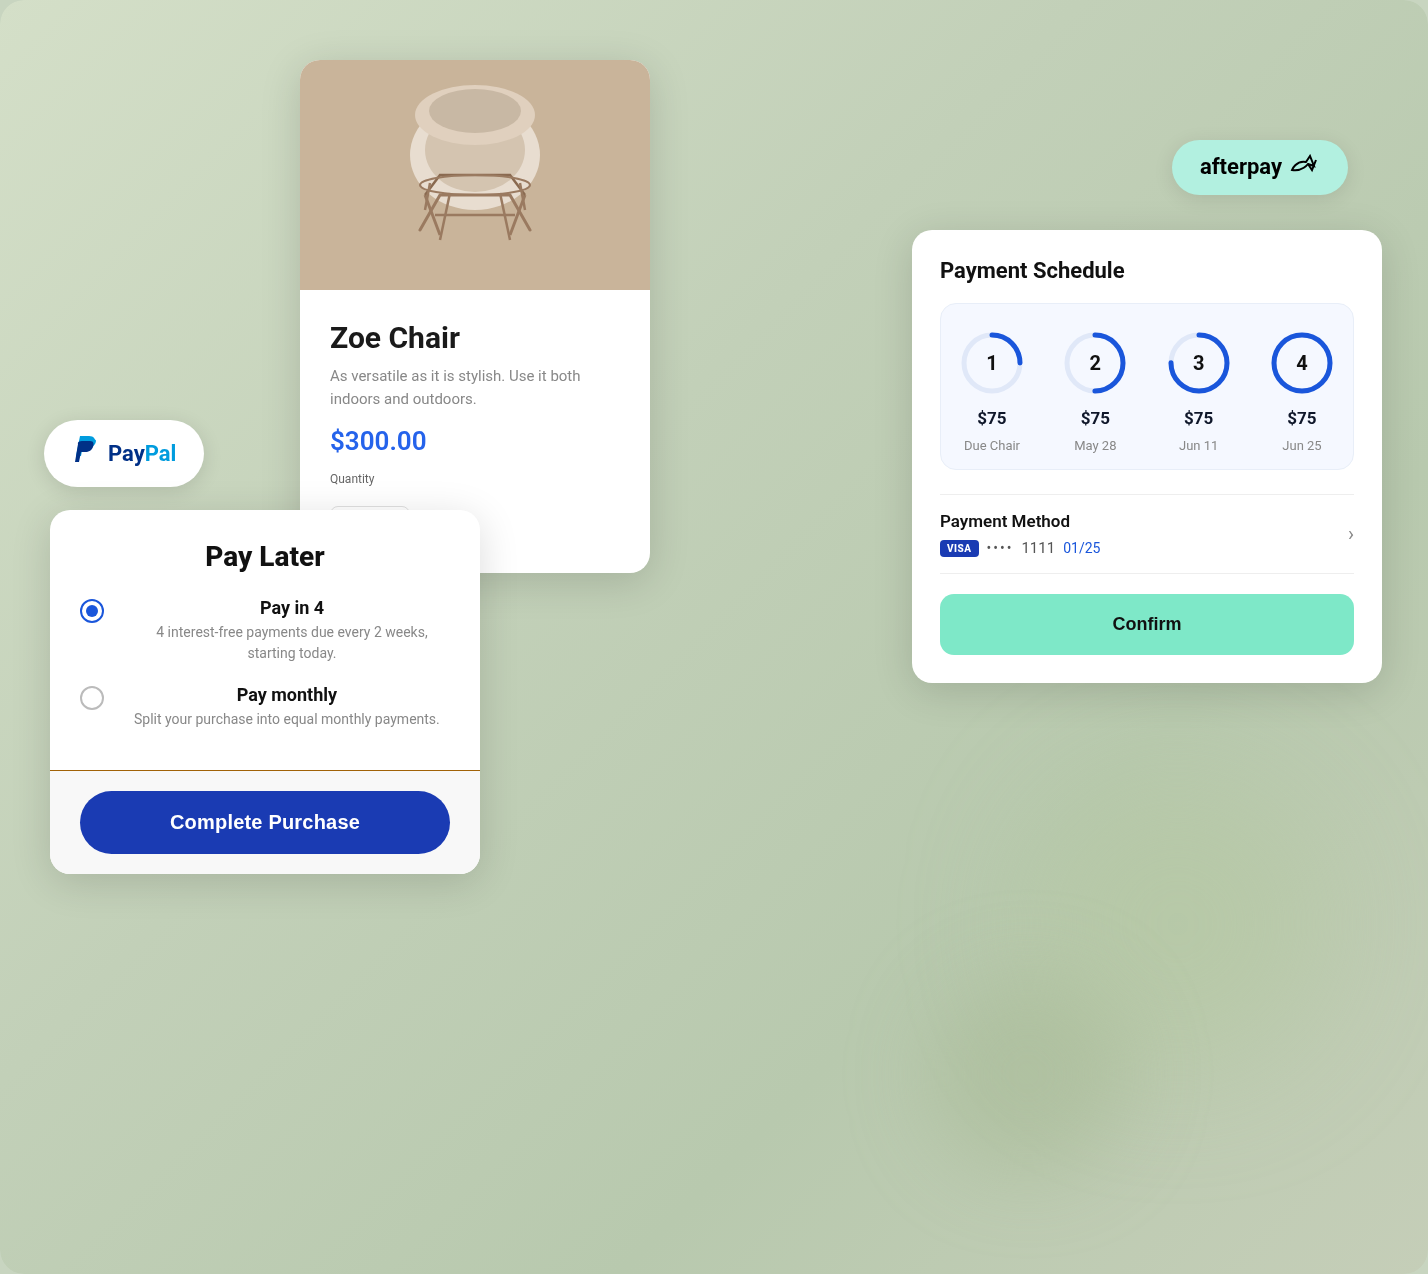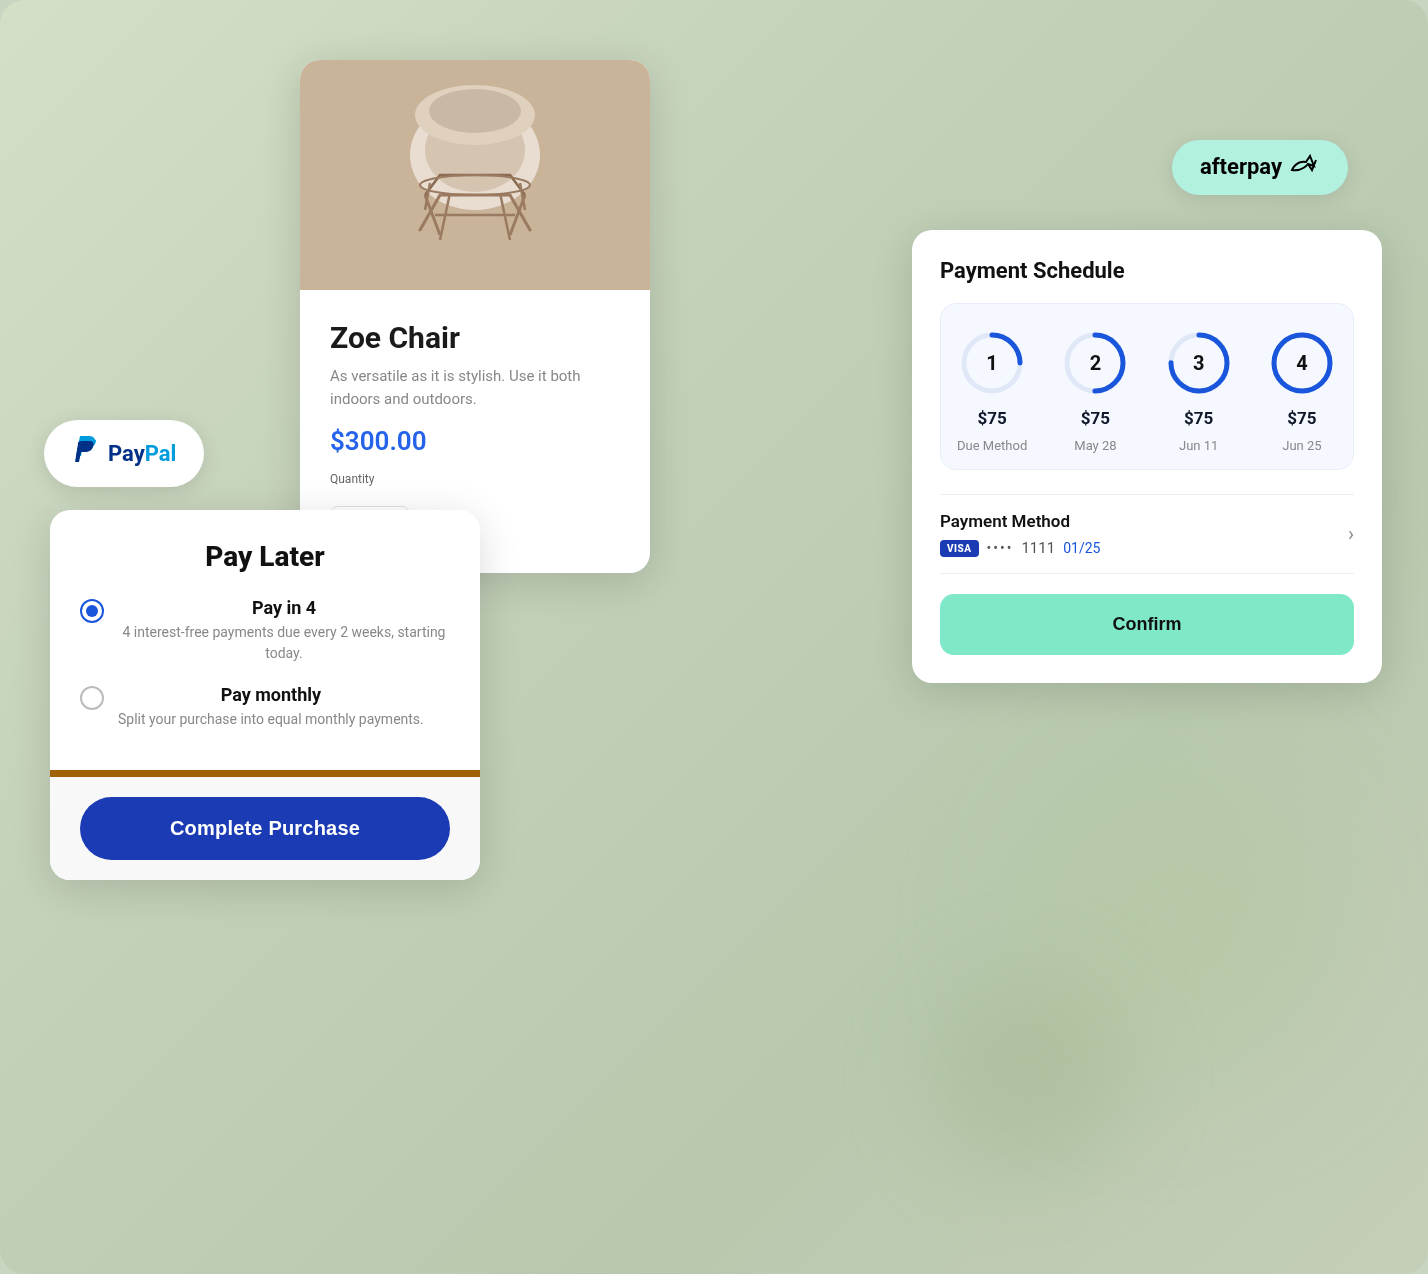--- a/index.html
+++ b/index.html
@@ -163,21 +163,21 @@
     }
     .paylater-title {
       font-size: 28px;
       font-weight: 800;
       color: #111;
       margin-bottom: 24px;
     }
     .pay-option {
       display: flex;
       align-items: flex-start;
-      gap: 14px;
+      gap: 30px;
       margin-bottom: 20px;
     }
     .radio-outer {
       width: 24px;
       height: 24px;
       border-radius: 50%;
       border: 2.5px solid #1a56db;
       display: flex;
       align-items: center;
       justify-content: center;
@@ -206,21 +206,21 @@
       margin-bottom: 4px;
     }
     .pay-option-desc {
       font-size: 14px;
       color: #888;
       line-height: 1.5;
     }
     .paylater-footer {
       padding: 20px 30px;
       background: #f8f8f8;
-      border-top: 7px solid #a16207;
+      border-top: 1px solid #a16207;
     }
     .complete-btn {
       width: 100%;
       background: #1a3bb3;
       color: #fff;
       border: none;
       border-radius: 50px;
       padding: 20px;
       font-size: 20px;
       font-weight: 600;
@@ -451,21 +451,21 @@
 
       <div class="payment-item">
         <div class="circle-wrap">
           <svg width="70" height="70" viewBox="0 0 70 70">
             <circle cx="35" cy="35" r="28" fill="none" stroke="#e0e8f8" stroke-width="5"></circle>
             <circle cx="35" cy="35" r="28" fill="none" stroke="#1a56db" stroke-width="5" stroke-dasharray="175.9" stroke-dashoffset="131.9" stroke-linecap="round"></circle>
           </svg>
           <div class="circle-number">1</div>
         </div>
         <div class="payment-amount">$75</div>
-        <div class="payment-label">Due Method</div>
+        <div class="payment-label">Due Chair</div>
       </div>
 
       <div class="payment-item">
         <div class="circle-wrap">
           <svg width="70" height="70" viewBox="0 0 70 70">
             <circle cx="35" cy="35" r="28" fill="none" stroke="#e0e8f8" stroke-width="5"></circle>
             <circle cx="35" cy="35" r="28" fill="none" stroke="#1a56db" stroke-width="5" stroke-dasharray="175.9" stroke-dashoffset="88" stroke-linecap="round"></circle>
           </svg>
           <div class="circle-number">2</div>
         </div>

